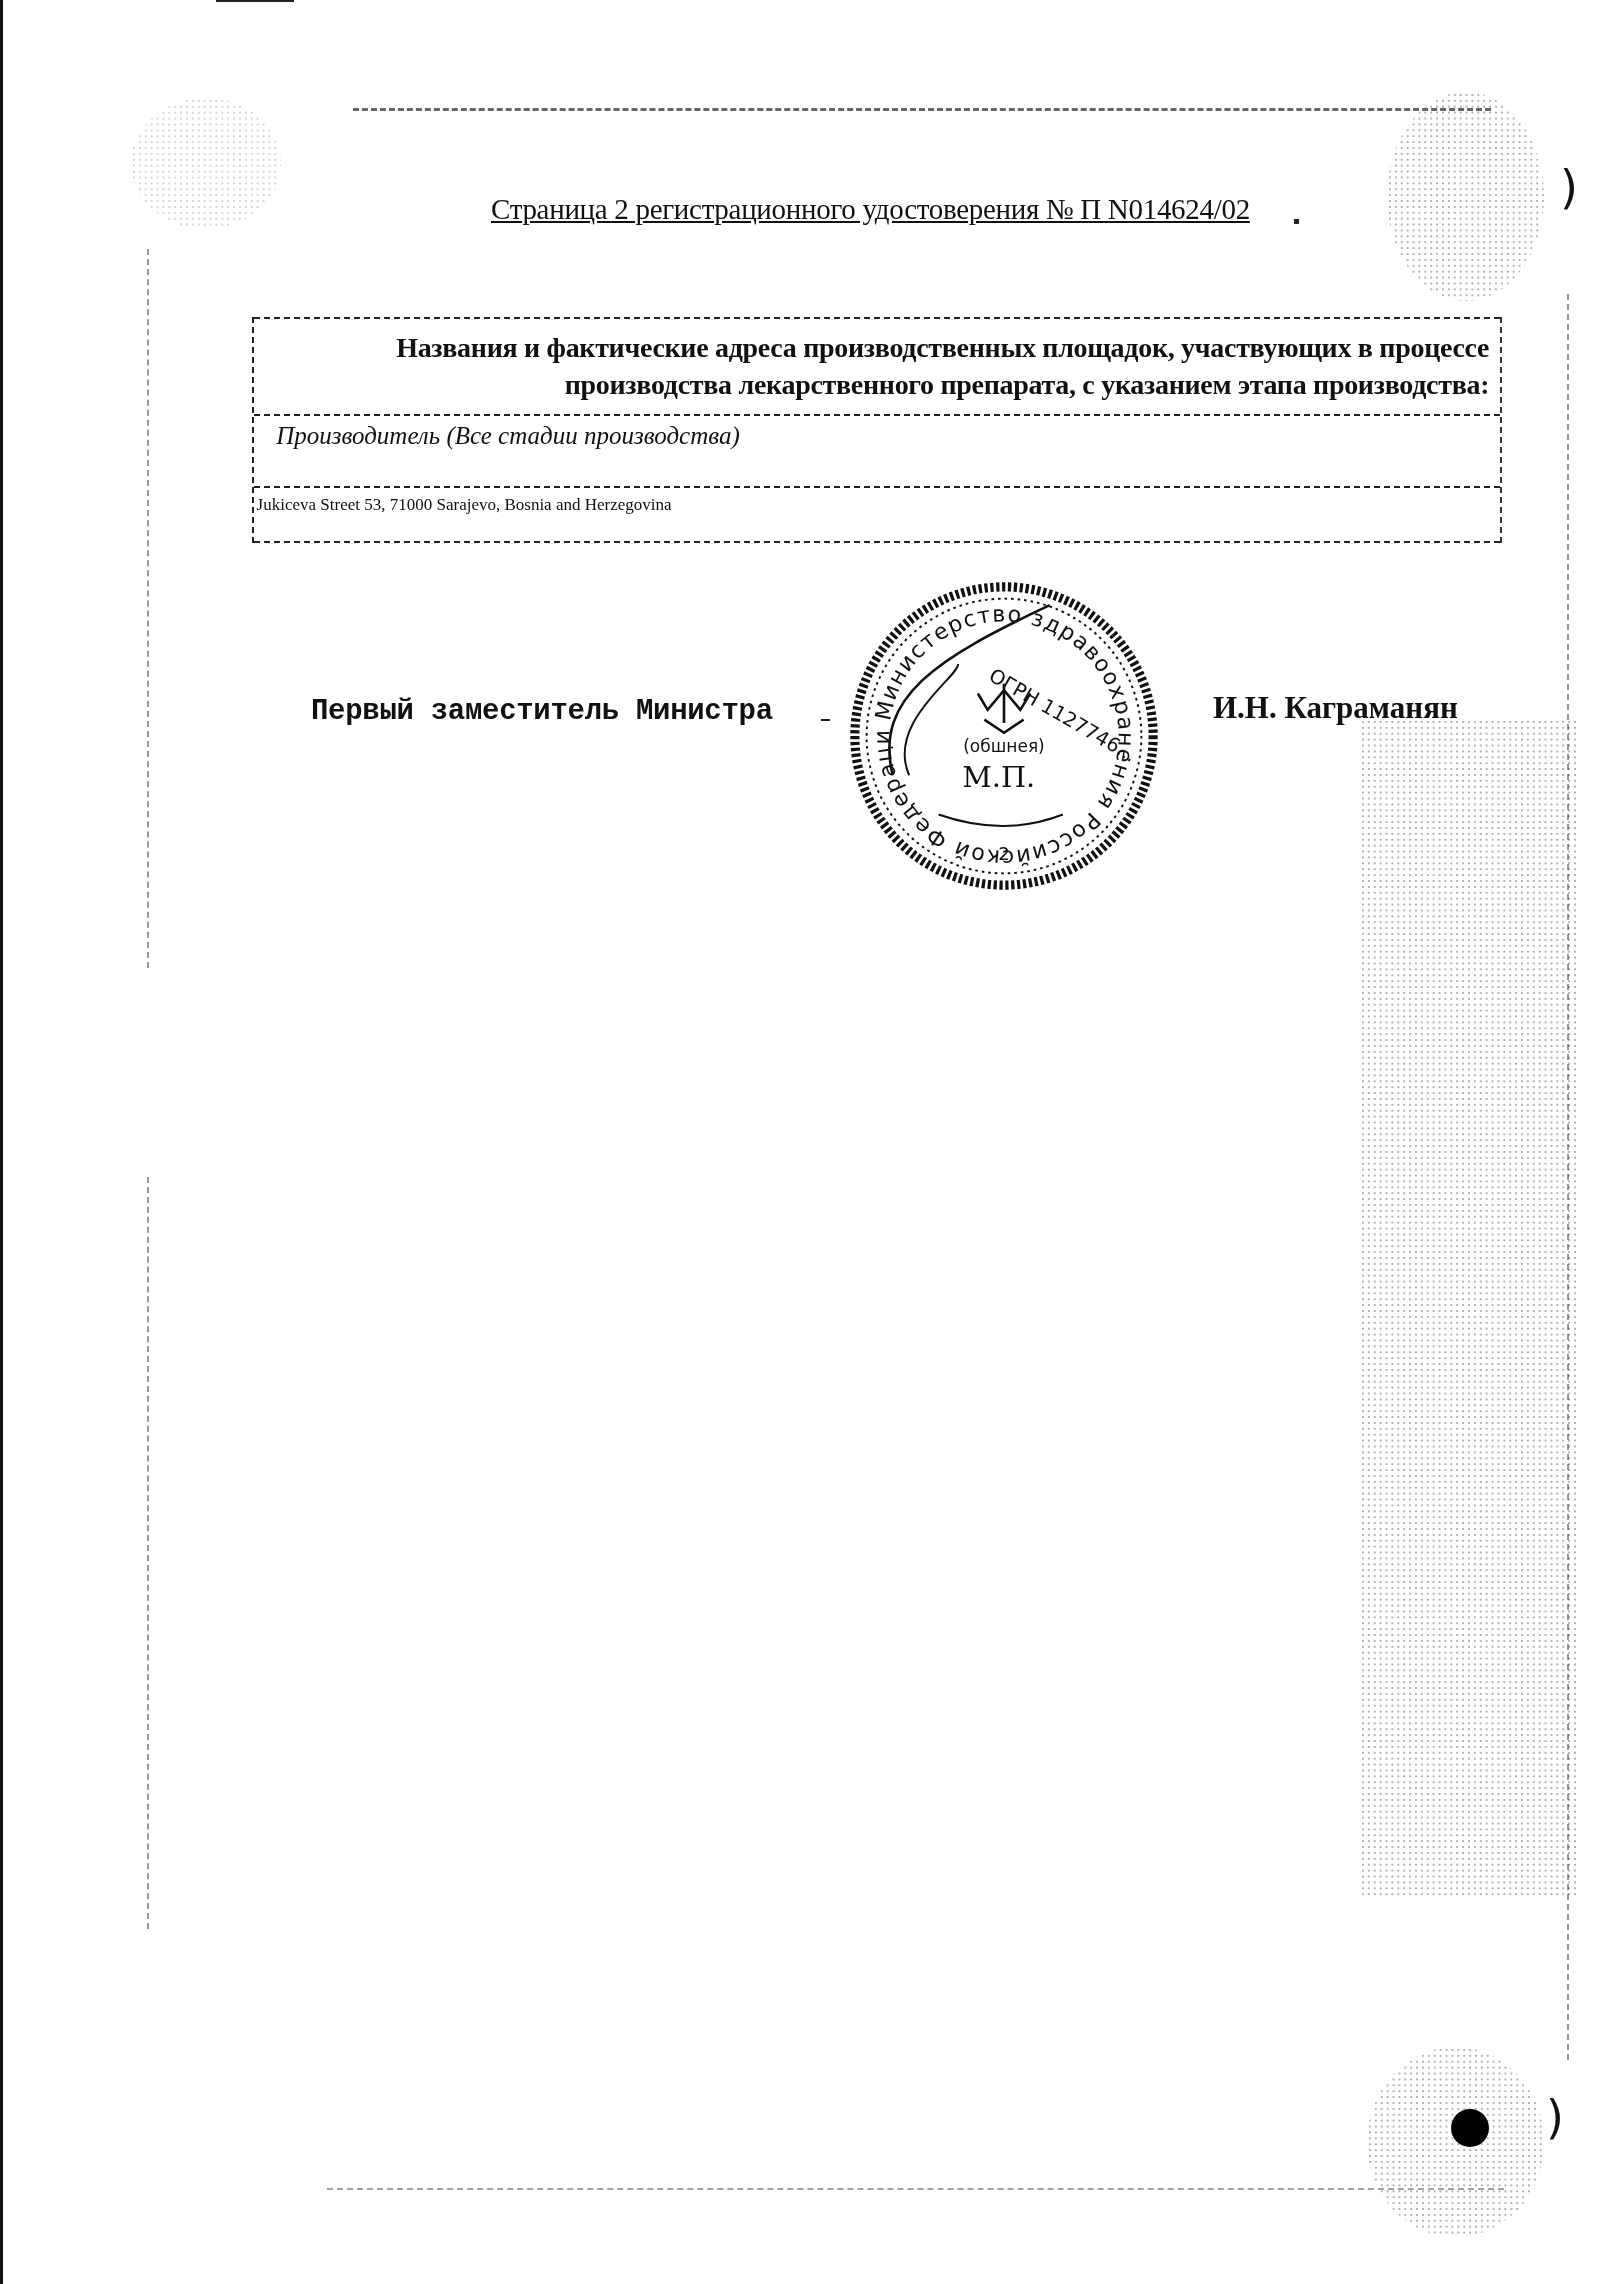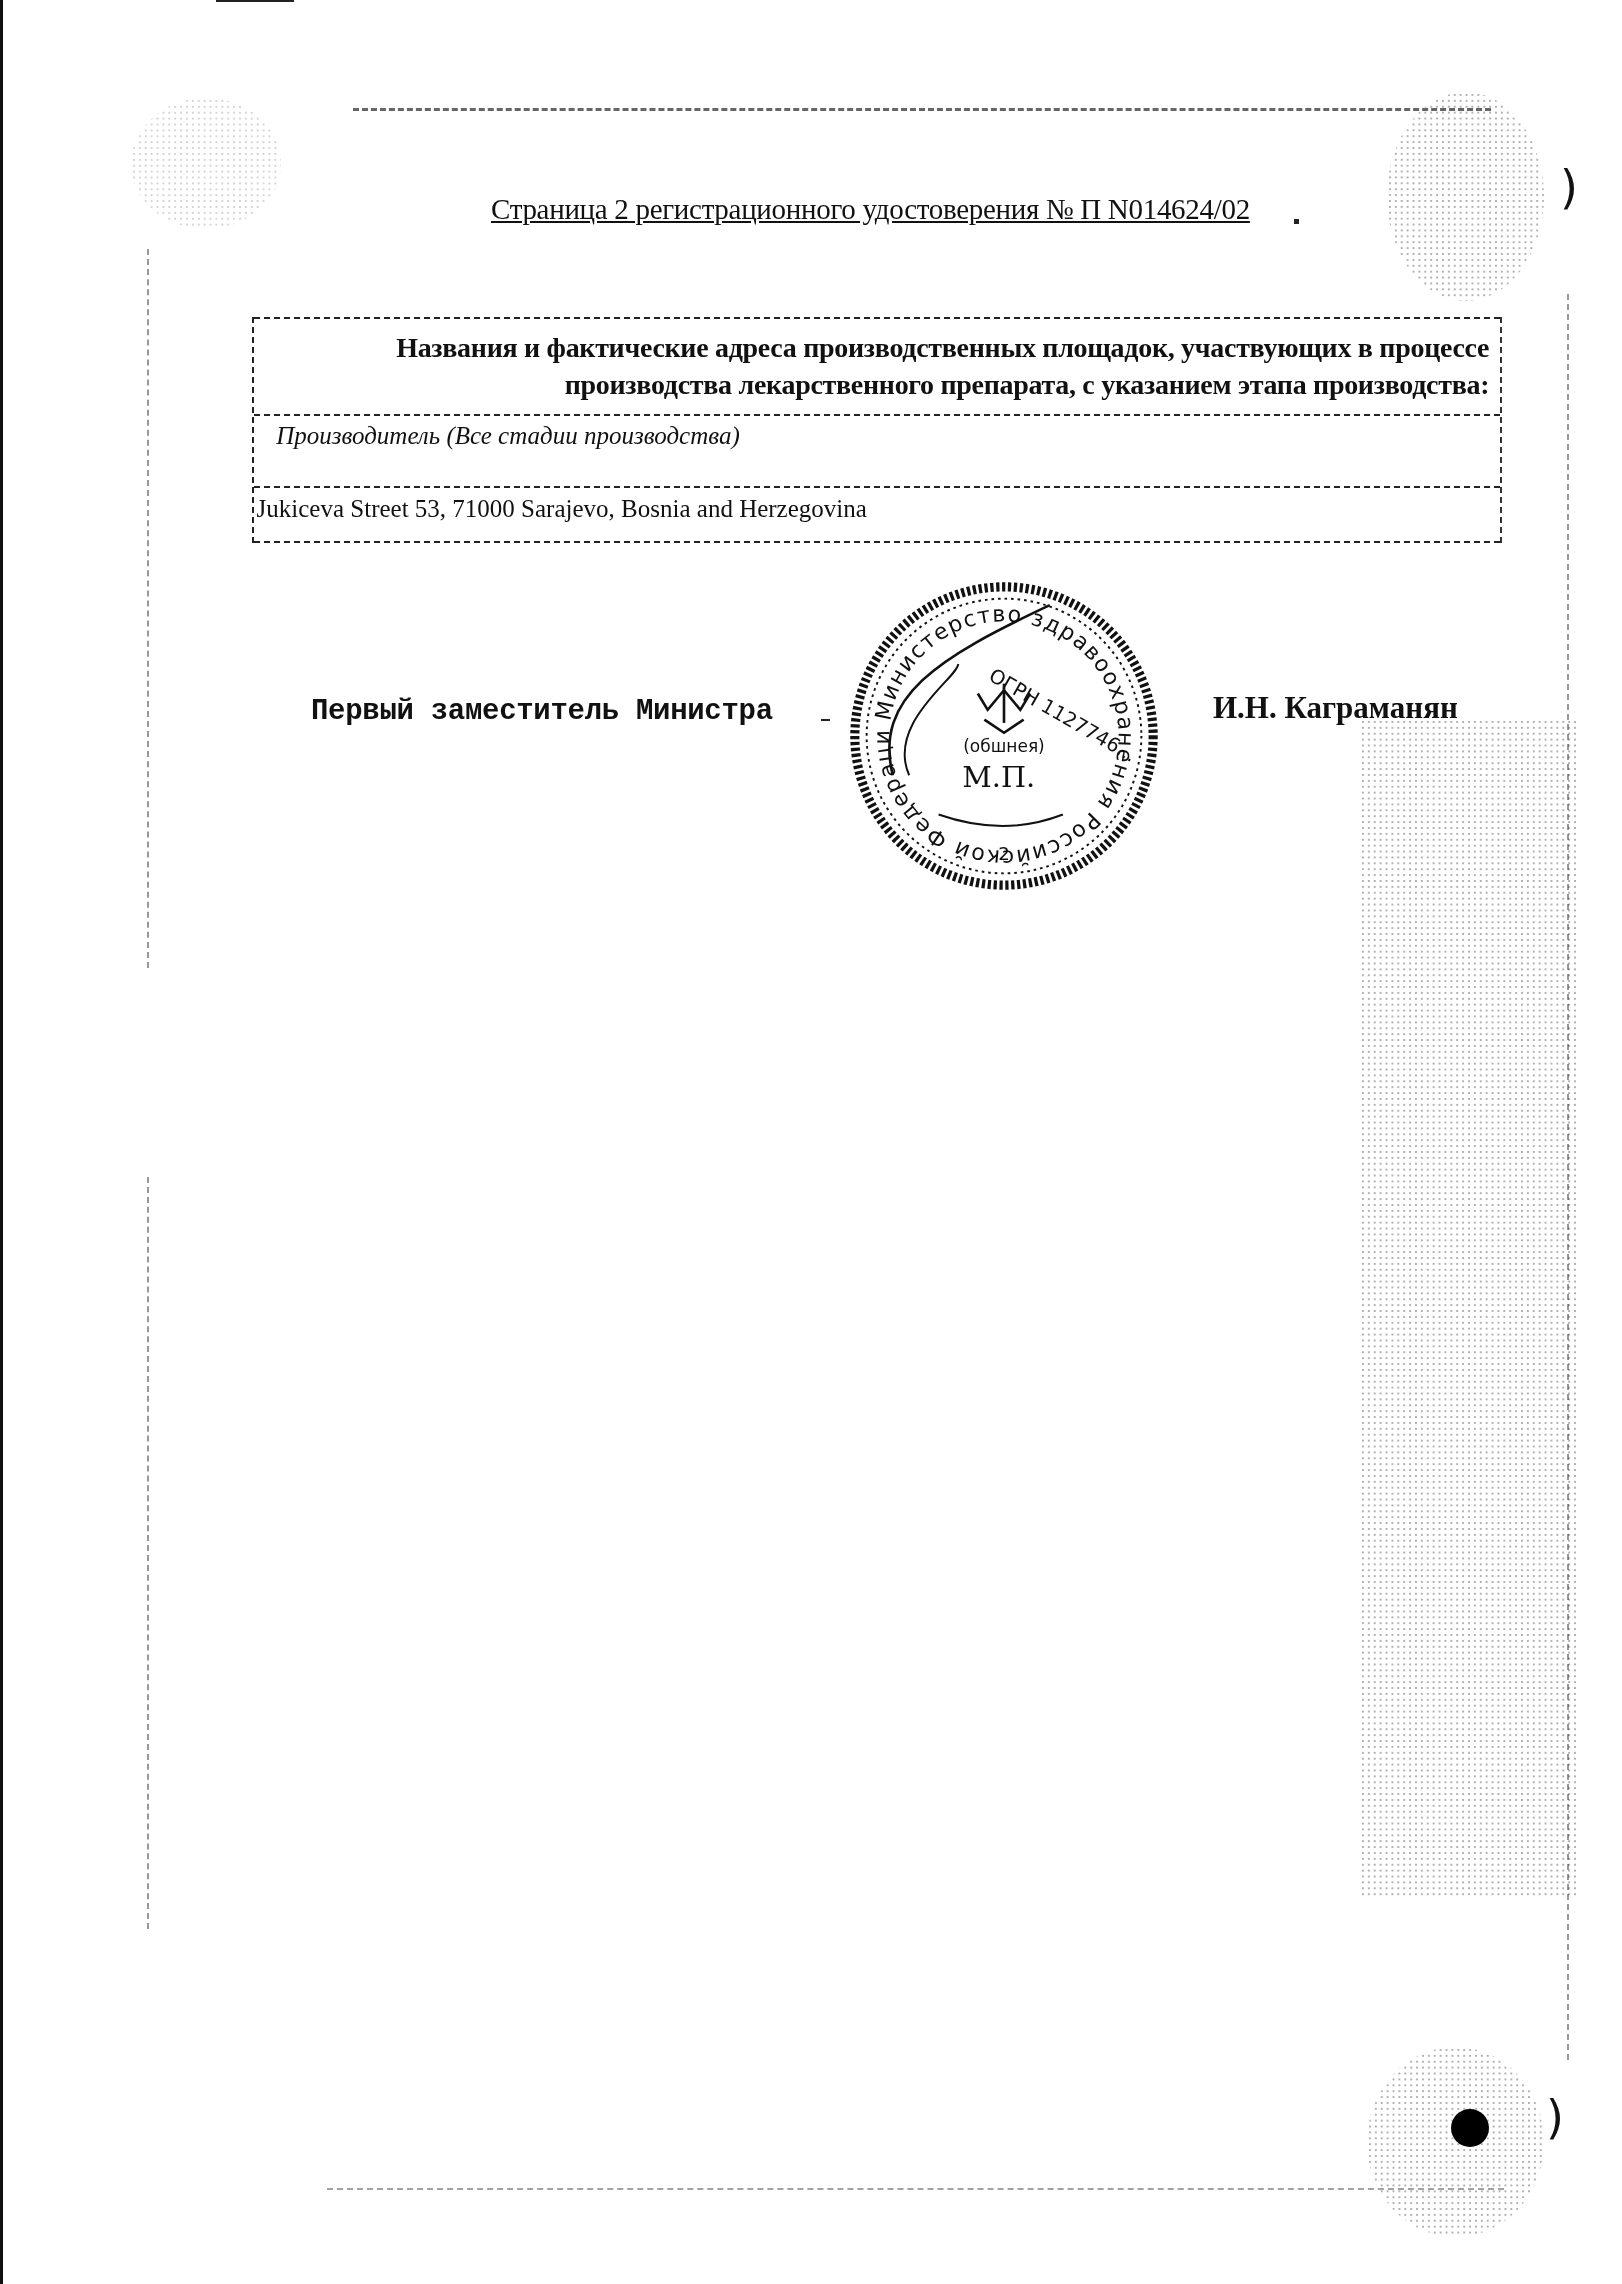--- a/index.html
+++ b/index.html
@@ -16,21 +16,21 @@
   .paren { position:absolute; font-size:46px; color:#111; font-family:"DejaVu Sans", sans-serif; }
 
   .page-header { position:absolute; left:491px; top:193px; font-size:29px; letter-spacing:-0.3px; white-space:nowrap;text-decoration:underline; }
 
   .table { position:absolute; left:252px; top:317px; width:1246px; height:226px;
            border-left:2px dashed #222; border-right:2px dashed #333; }
   .hline { position:absolute; left:0; width:100%; height:0; border-top:2px dashed #222; }
   .th { position:absolute; left:5.2px; top:11.8px; font-size:28px; font-weight:bold; line-height:37px; width:1230px; letter-spacing:-0.3px;text-align:right; }
   .cell-role { position:absolute; left:5.2px; top:105px; font-size:25px; font-style:italic; white-space:nowrap;margin-left:17px; }
   .cell-name { position:absolute; left:651px; top:101px; font-size:25px; line-height:33px; width:582px; }
-  .cell-addr { position:absolute; left:2.6px; top:178px; font-size:25px; white-space:nowrap; }
+  .cell-addr { position:absolute; left:2.6px; top:178px; font-size:17px; white-space:nowrap; }
 
   .sig-title { position:absolute; left:311px; top:695px; font-size:29px; font-weight:bold; white-space:nowrap; letter-spacing:-0.3px;font-family:Liberation Mono, monospace; }
   .sig-name { position:absolute; left:1213px; top:690px; font-size:31px; font-weight:bold; white-space:nowrap; }
   .sig-dash { position:absolute; left:821px; top:719px; width:9.2px; height:2px; background:#222; }
 
   .stamp { position:absolute; left:847px; top:579px; width:314px; height:314px; }
   .stamp svg { width:100%; height:100%; }
   .page-dot { position:absolute; width:5.2px; height:5.2px; background:#222; }
 </style>
 </head>

